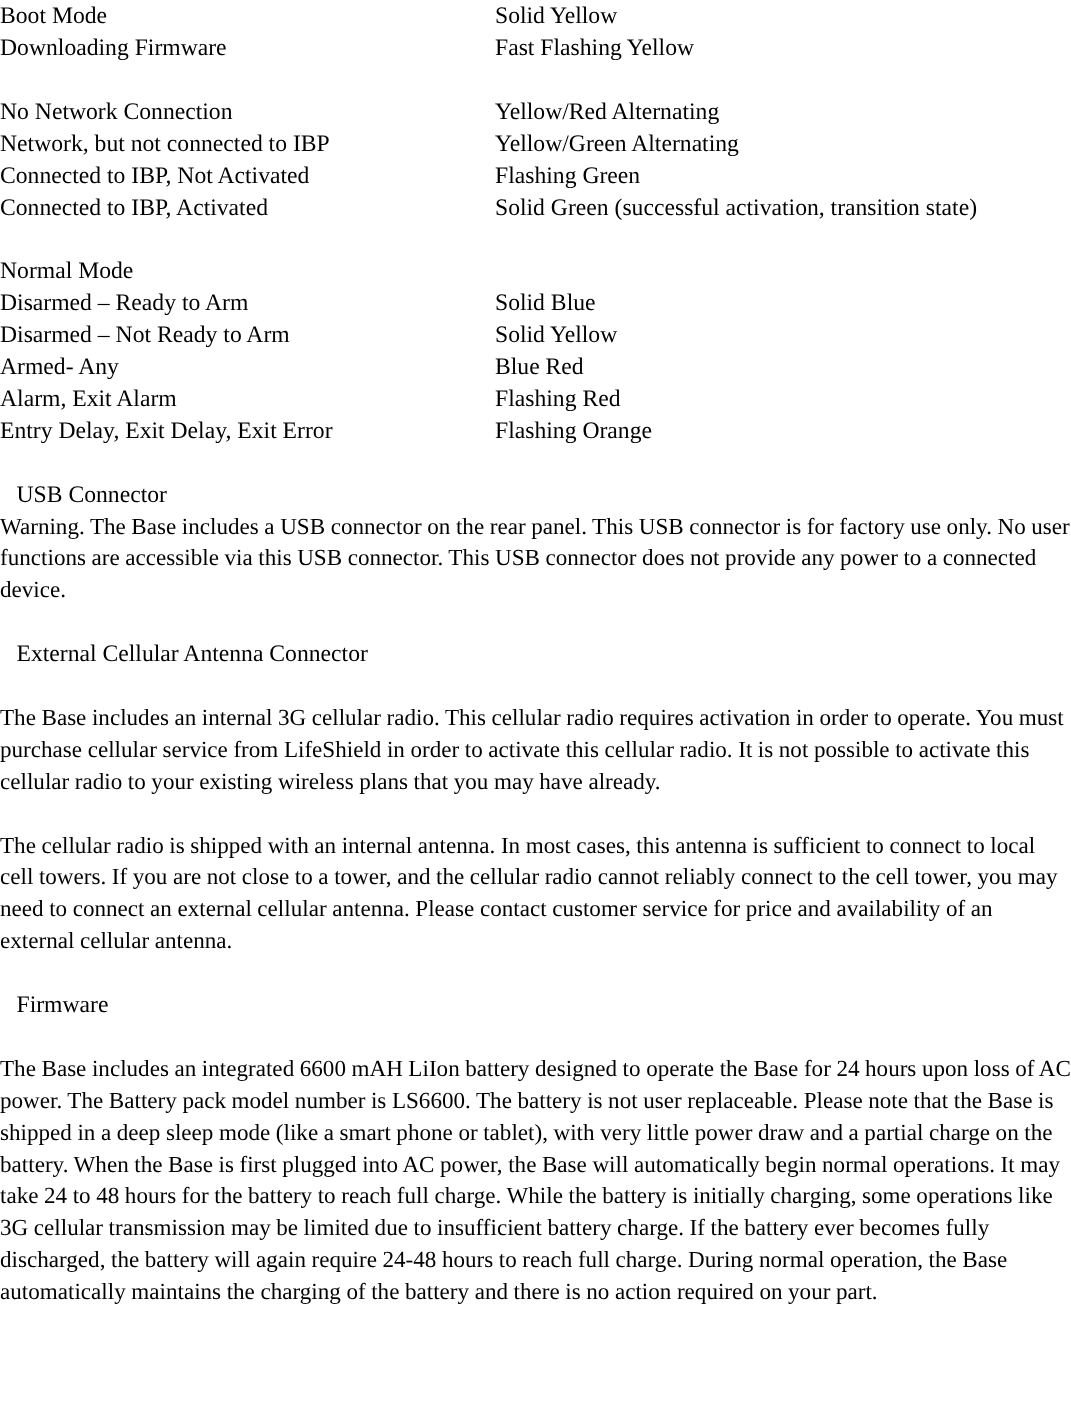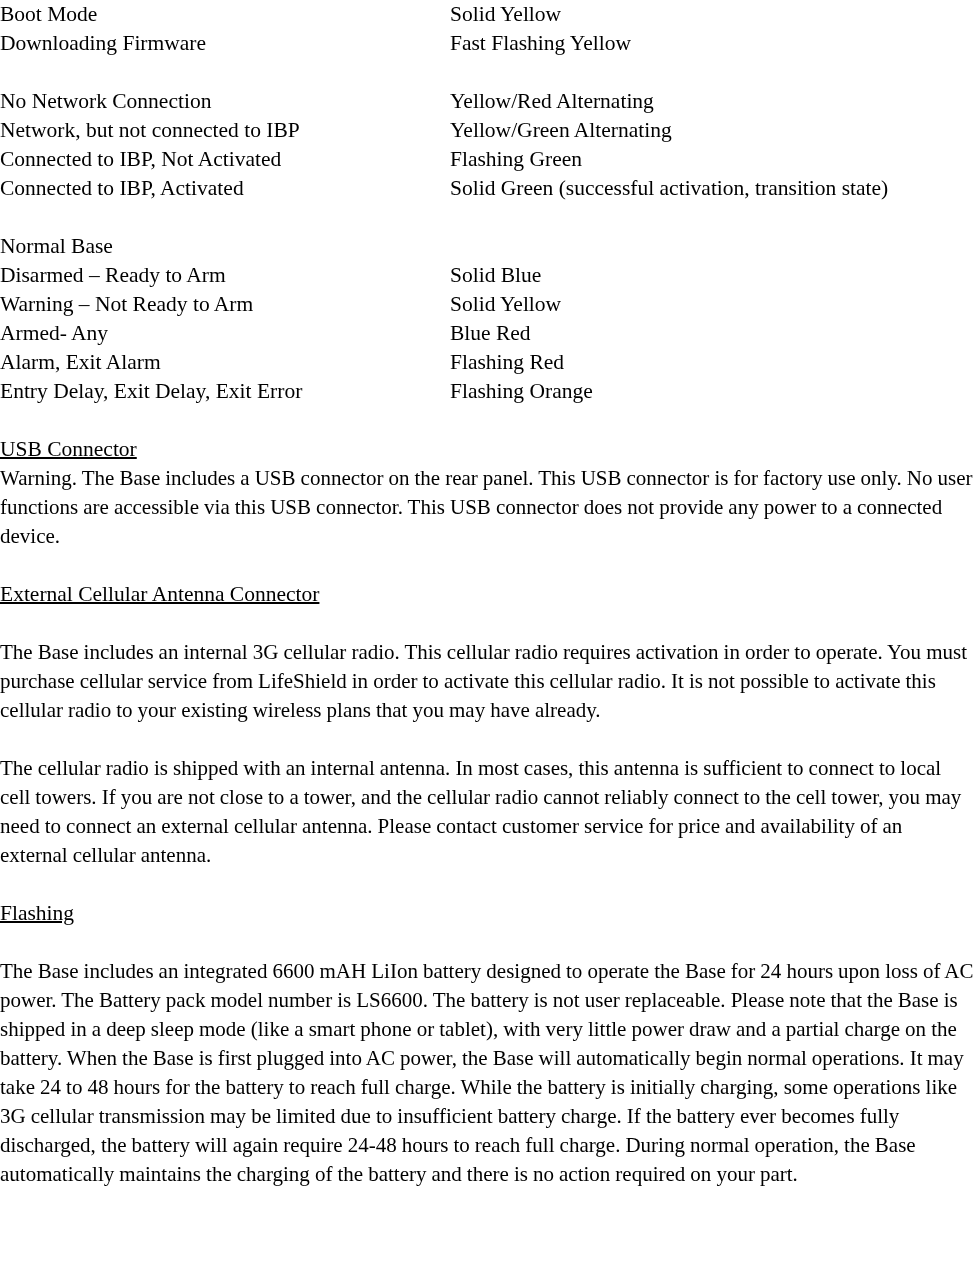--- a/index.html
+++ b/index.html
@@ -58,22 +58,22 @@
   
   h2.section-heading {
     margin: 0;
     padding: 0;
     font-size: 21.5px;
     line-height: 29px;
     font-weight: normal;
     display: block;
   }
   h2.section-heading span.heading-text {
-    text-decoration: underline;
     text-underline-offset: 1px;
+    padding-left: 15px;
   }
 
   
   p.body-text {
     margin: 0;
     padding: 0;
     font-size: 21px;
     line-height: 29px;
     text-align: left;
     width: 974px;
@@ -119,29 +119,29 @@
         <td class="col-indicator">Solid Green (successful activation, transition state)</td>
       </tr>
     </tbody>
   </table>
 
   <div class="blank-line">&nbsp;</div>
 
   <table class="led-table">
     <tbody>
       <tr>
-        <td class="col-state mode-label">Normal Base</td>
+        <td class="col-state mode-label">Normal Mode</td>
         <td class="col-indicator"></td>
       </tr>
       <tr>
         <td class="col-state">Disarmed – Ready to Arm</td>
         <td class="col-indicator">Solid Blue</td>
       </tr>
       <tr>
-        <td class="col-state">Warning – Not Ready to Arm</td>
+        <td class="col-state">Disarmed – Not Ready to Arm</td>
         <td class="col-indicator">Solid Yellow</td>
       </tr>
       <tr>
         <td class="col-state">Armed- Any</td>
         <td class="col-indicator">Blue Red</td>
       </tr>
       <tr>
         <td class="col-state">Alarm, Exit Alarm</td>
         <td class="col-indicator">Flashing Red</td>
       </tr>
@@ -164,19 +164,19 @@
   <div class="blank-line">&nbsp;</div>
 
   <p class="body-text">The Base includes an internal 3G cellular radio. This cellular radio requires activation in order to operate. You must purchase cellular service from LifeShield in order to activate this cellular radio. It is not possible to activate this cellular radio to your existing wireless plans that you may have already.</p>
 
   <div class="blank-line">&nbsp;</div>
 
   <p class="body-text">The cellular radio is shipped with an internal antenna. In most cases, this antenna is sufficient to connect to local cell towers. If you are not close to a tower, and the cellular radio cannot reliably connect to the cell tower, you may need to connect an external cellular antenna. Please contact customer service for price and availability of an external cellular antenna.</p>
 
   <div class="blank-line">&nbsp;</div>
 
-  <h2 class="section-heading"><span class="heading-text">Flashing</span></h2>
+  <h2 class="section-heading"><span class="heading-text">Firmware</span></h2>
 
   <div class="blank-line">&nbsp;</div>
 
   <p class="body-text">The Base includes an integrated 6600 mAH LiIon battery designed to operate the Base for 24 hours upon loss of AC power. The Battery pack model number is LS6600. The battery is not user replaceable. Please note that the Base is shipped in a deep sleep mode (like a smart phone or tablet), with very little power draw and a partial charge on the battery. When the Base is first plugged into AC power, the Base will automatically begin normal operations. It may take 24 to 48 hours for the battery to reach full charge. While the battery is initially charging, some operations like 3G cellular transmission may be limited due to insufficient battery charge. If the battery ever becomes fully discharged, the battery will again require 24-48 hours to reach full charge. During normal operation, the Base automatically maintains the charging of the battery and there is no action required on your part.</p>
 
 </div>
 
 </body></html>

